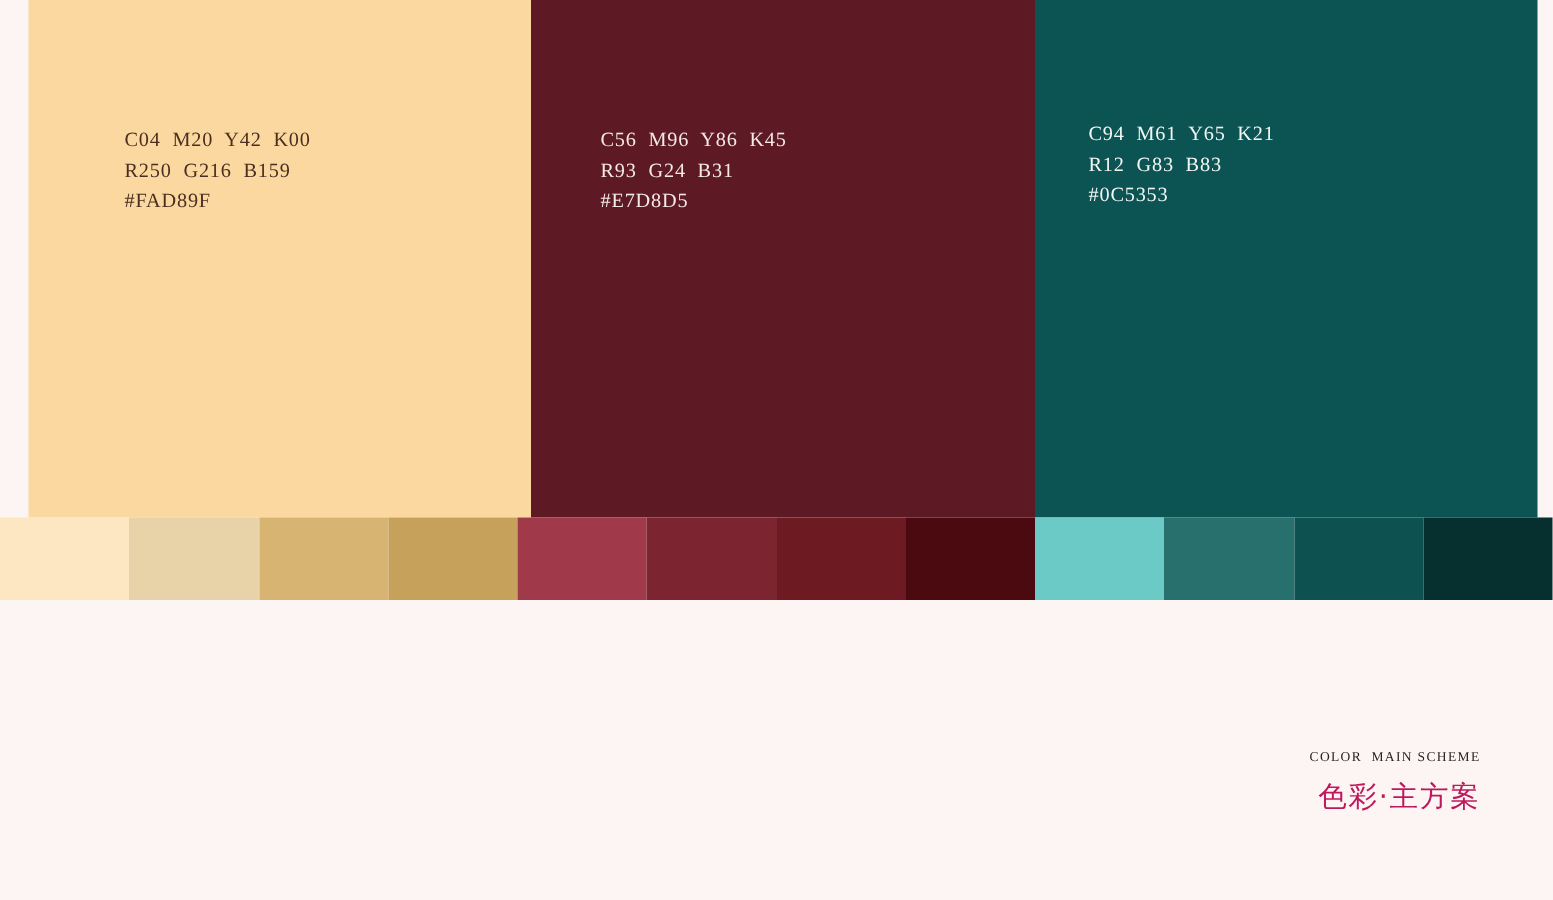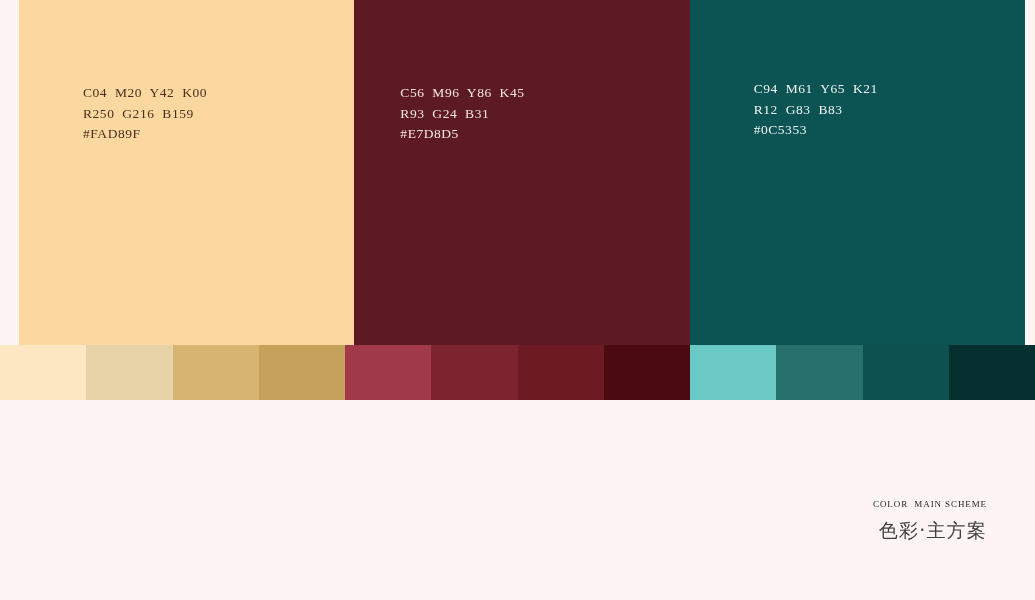--- a/index.html
+++ b/index.html
@@ -41,21 +41,21 @@
   .block-2 { width: 345px; }
   .block-3 { width: 345px; }
 
   .block-info {
     position: absolute;
     top: 86px;
     left: 64px;
     line-height: 1.0;
   }
   .block-2 .block-info { left: 46px; top: 86px; }
-  .block-3 .block-info { left: 64px; top: 82px; }
+  .block-3 .block-info { left: 36px; top: 82px; }
 
   .info-line {
     font-size: 13.5px;
     letter-spacing: 0.55px;
     margin: 0 0 7px 0;
     white-space: pre;
   }
   .info-line.hex { margin-bottom: 0; }
 
   
@@ -98,21 +98,21 @@
     font-size: 9px;
     letter-spacing: 0.9px;
     color: #231f20;
     font-weight: normal;
     margin: 0 0 9px 0;
     white-space: pre;
   }
   .caption-cn {
     font-size: 19px;
     letter-spacing: 1.2px;
-    color: #404040;
+    color: #be185d;
     margin: 0;
     white-space: pre;
     font-family: "DejaVu Sans", "Liberation Sans", sans-serif;
   }
 </style>
 </head>
 <body style="background: rgb(253, 245, 244);">
 
 <div class="board">
 

